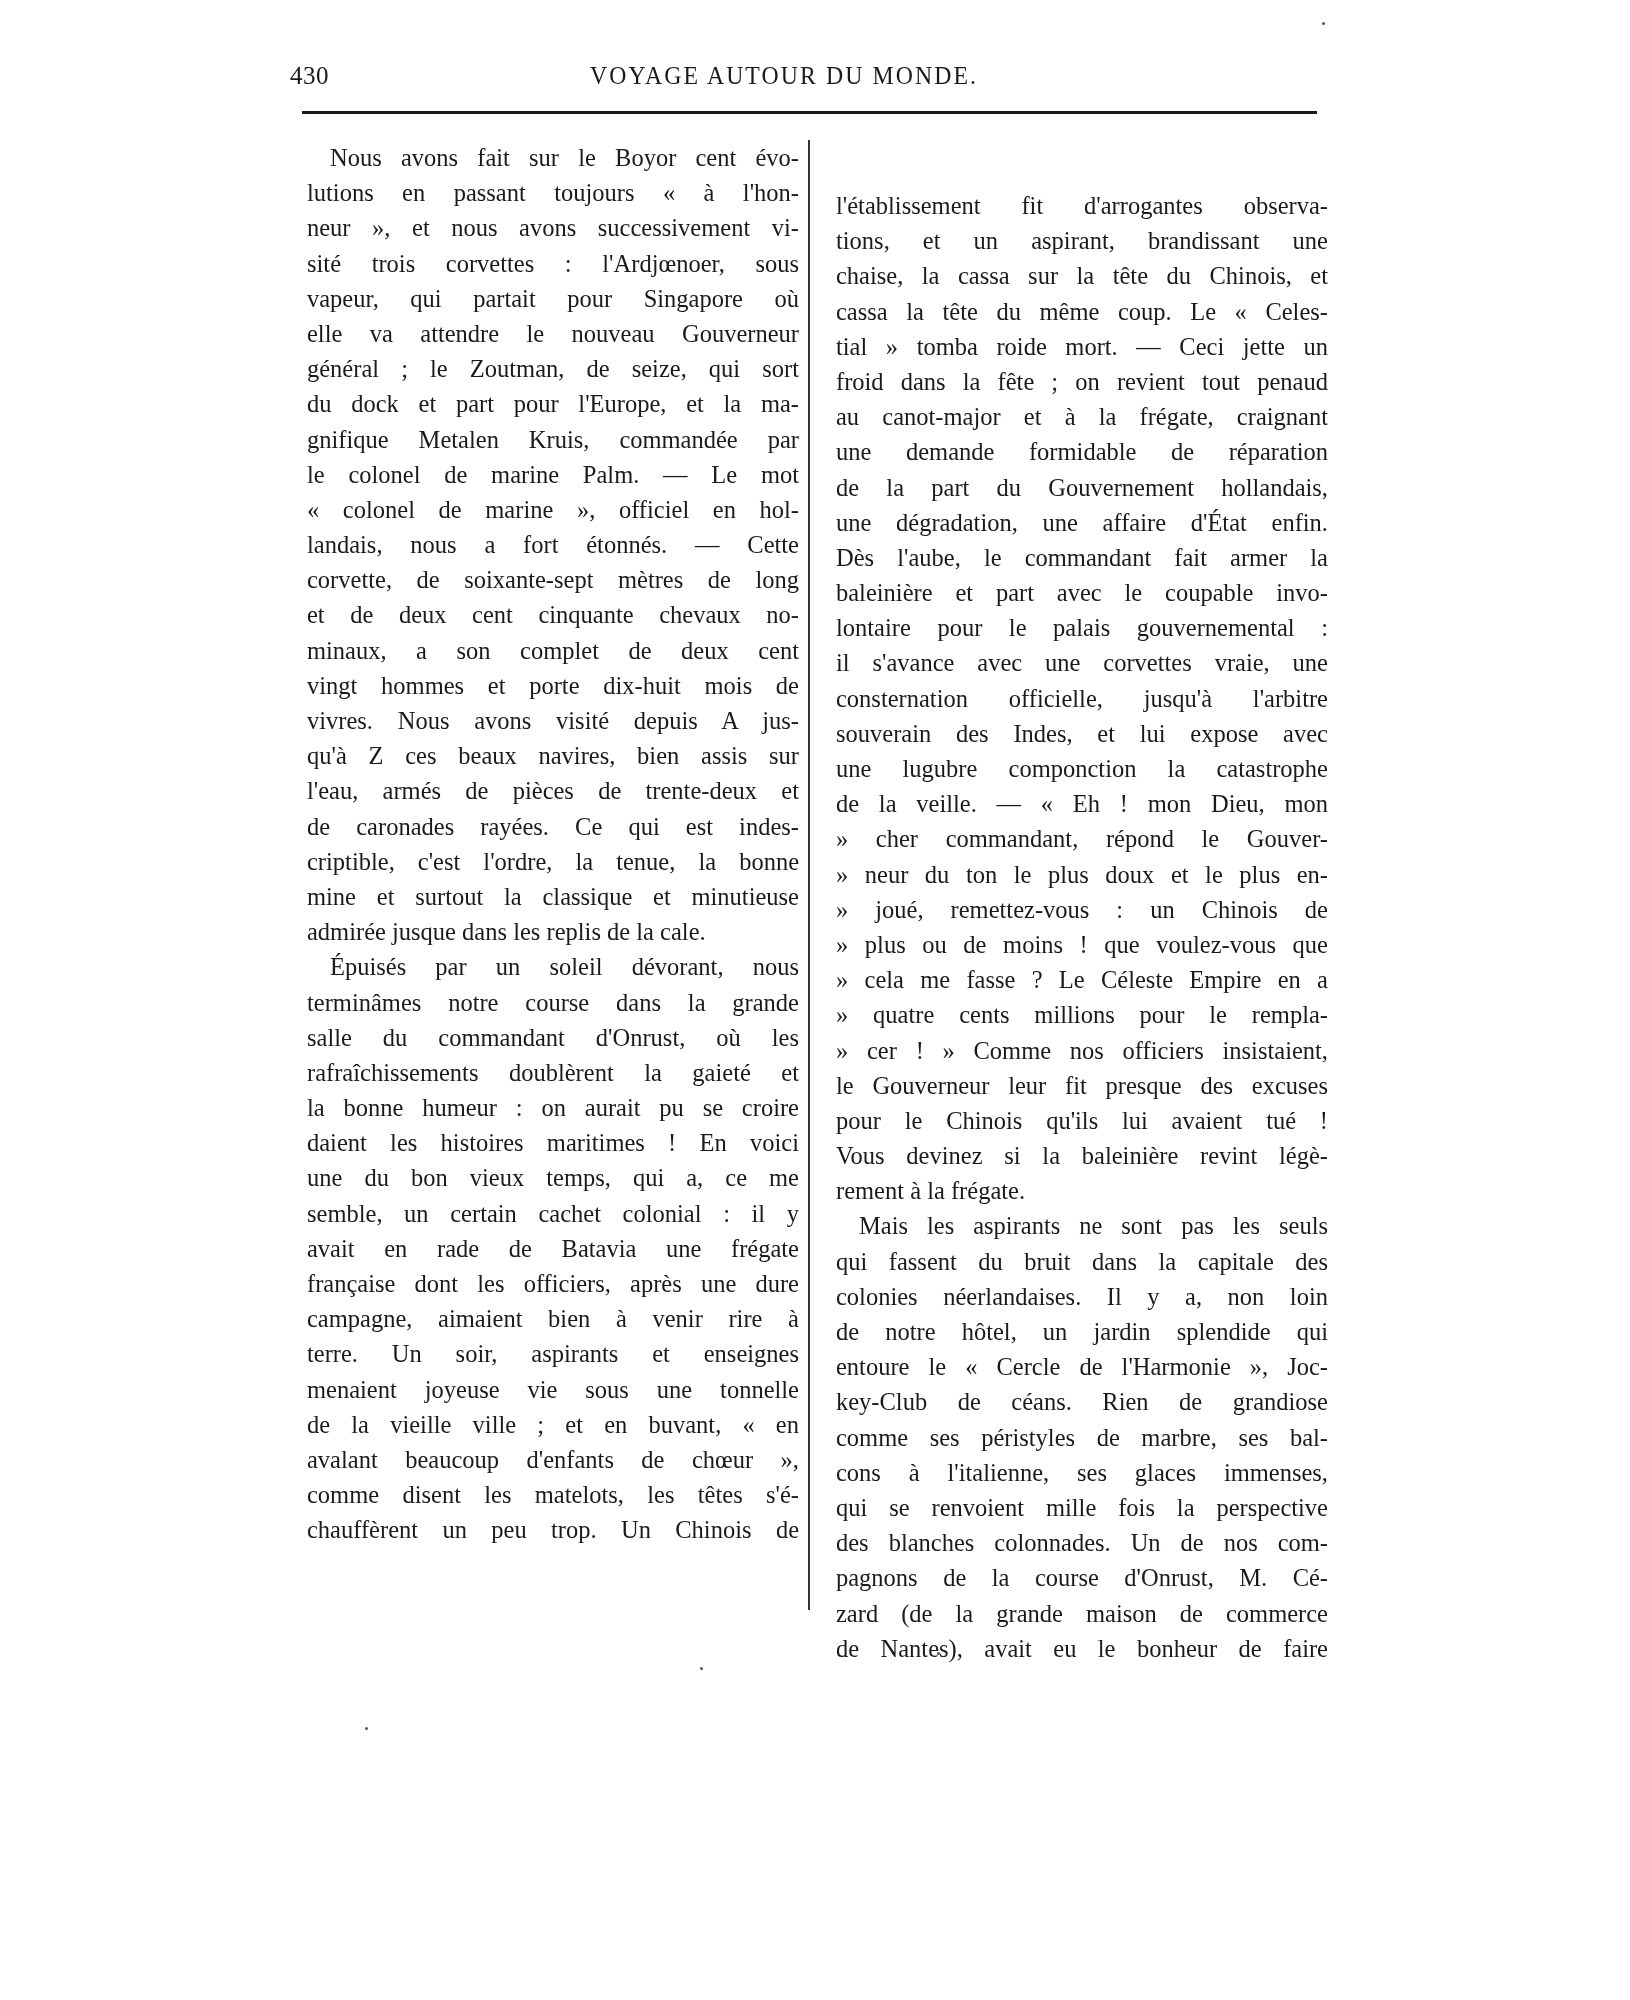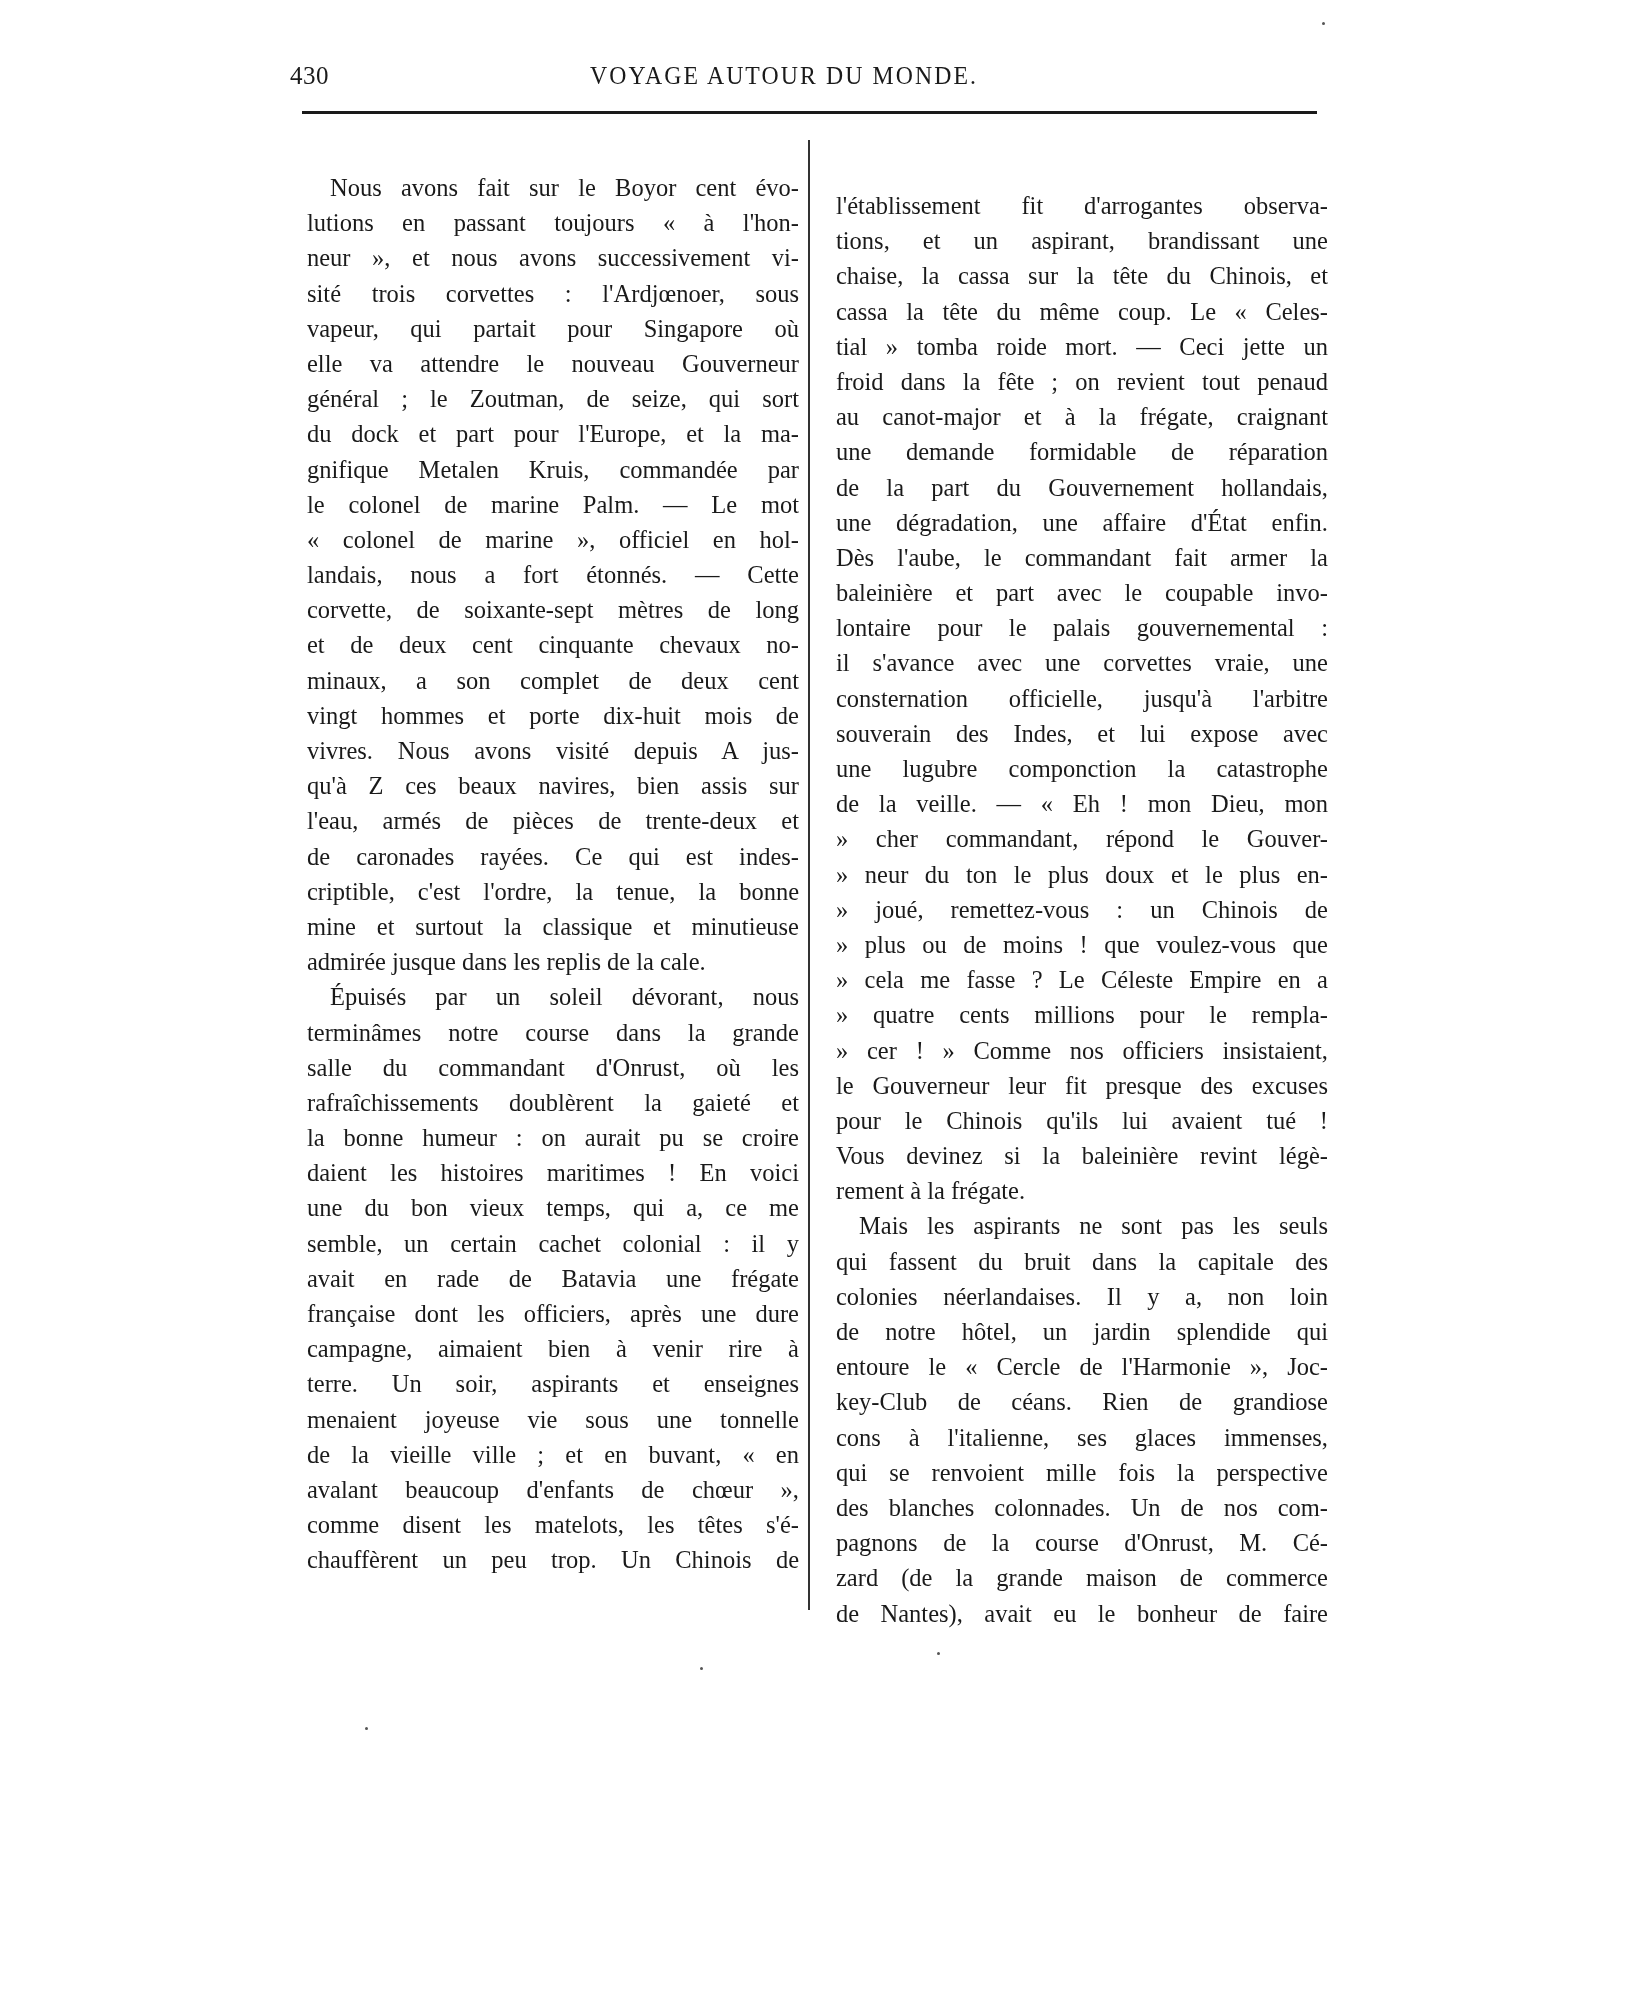--- a/index.html
+++ b/index.html
@@ -6,21 +6,21 @@
     body { width: 1630px; height: 2000px; position: relative; overflow: hidden;
            font-family: "Liberation Serif", "DejaVu Serif", serif; color: #1a1a1a; }
     .page { position: absolute; left: 0; top: 0; width: 1630px; height: 2000px; }
     .running-head { position: absolute; top: 58px; left: 290px; width: 1030px; height: 40px; }
     .page-number { position: absolute; left: 0; top: 4px; font-size: 25px; letter-spacing: 0.5px; }
     .header-title { position: absolute; left: 300px; top: 4px; font-size: 25px; letter-spacing: 2.2px;
                     transform: scaleX(0.95); transform-origin: left; }
     .head-rule { position: absolute; left: 302px; top: 111px; width: 1015px; height: 3px; background: #1a1a1a; }
     .col-divider { position: absolute; left: 808px; top: 140px; width: 2px; height: 1470px; background: #333; }
     .column { position: absolute; top: 140px; width: 492px; }
-    .col-left { left: 307px; margin-top: 30px; }
+    .col-left { left: 307px; }
     .col-right { left: 836px; margin-top: 48px; }
     .line { height: 35.2px; line-height: 35.2px; font-size: 24.5px; white-space: nowrap;
             text-align: justify; text-align-last: justify; }
     .line.indent { padding-left: 23px; }
     .line.last { text-align-last: left; }
     .speck { position: absolute; width: 3px; height: 3px; border-radius: 50%; background: #555; }
   </style>
 </head>
 <body>
 
@@ -103,20 +103,21 @@
       <div class="line">le Gouverneur leur fit presque des excuses</div>
       <div class="line">pour le Chinois qu'ils lui avaient tué !</div>
       <div class="line">Vous devinez si la baleinière revint légè-</div>
       <div class="line last">rement à la frégate.</div>
       <div class="line indent">Mais les aspirants ne sont pas les seuls</div>
       <div class="line">qui fassent du bruit dans la capitale des</div>
       <div class="line">colonies néerlandaises. Il y a, non loin</div>
       <div class="line">de notre hôtel, un jardin splendide qui</div>
       <div class="line">entoure le « Cercle de l'Harmonie », Joc-</div>
       <div class="line">key-Club de céans. Rien de grandiose</div>
+      <div class="line">comme ses péristyles de marbre, ses bal-</div>
       <div class="line">cons à l'italienne, ses glaces immenses,</div>
       <div class="line">qui se renvoient mille fois la perspective</div>
       <div class="line">des blanches colonnades. Un de nos com-</div>
       <div class="line">pagnons de la course d'Onrust, M. Cé-</div>
       <div class="line">zard (de la grande maison de commerce</div>
       <div class="line">de Nantes), avait eu le bonheur de faire</div>
     </div>
 
   <div class="speck" style="left:1322px;top:22px;"></div>
   <div class="speck" style="left:700px;top:1667px;"></div>

